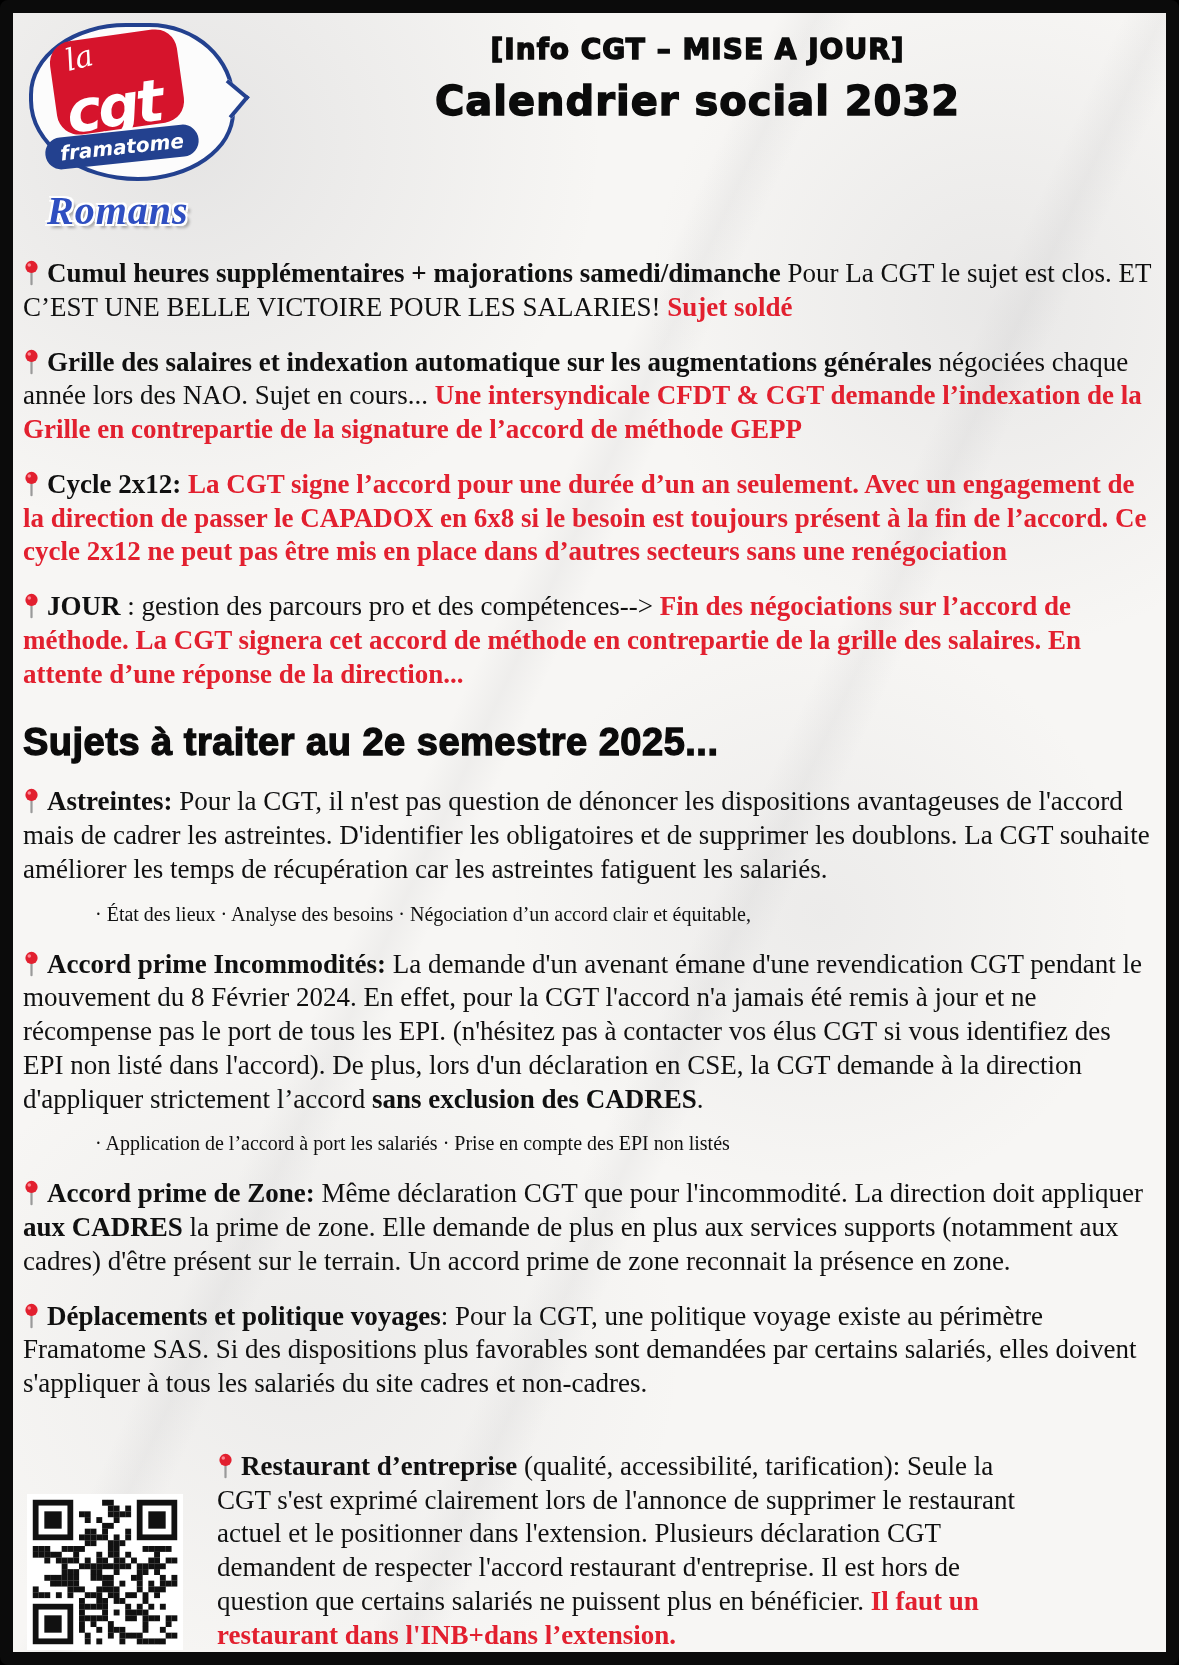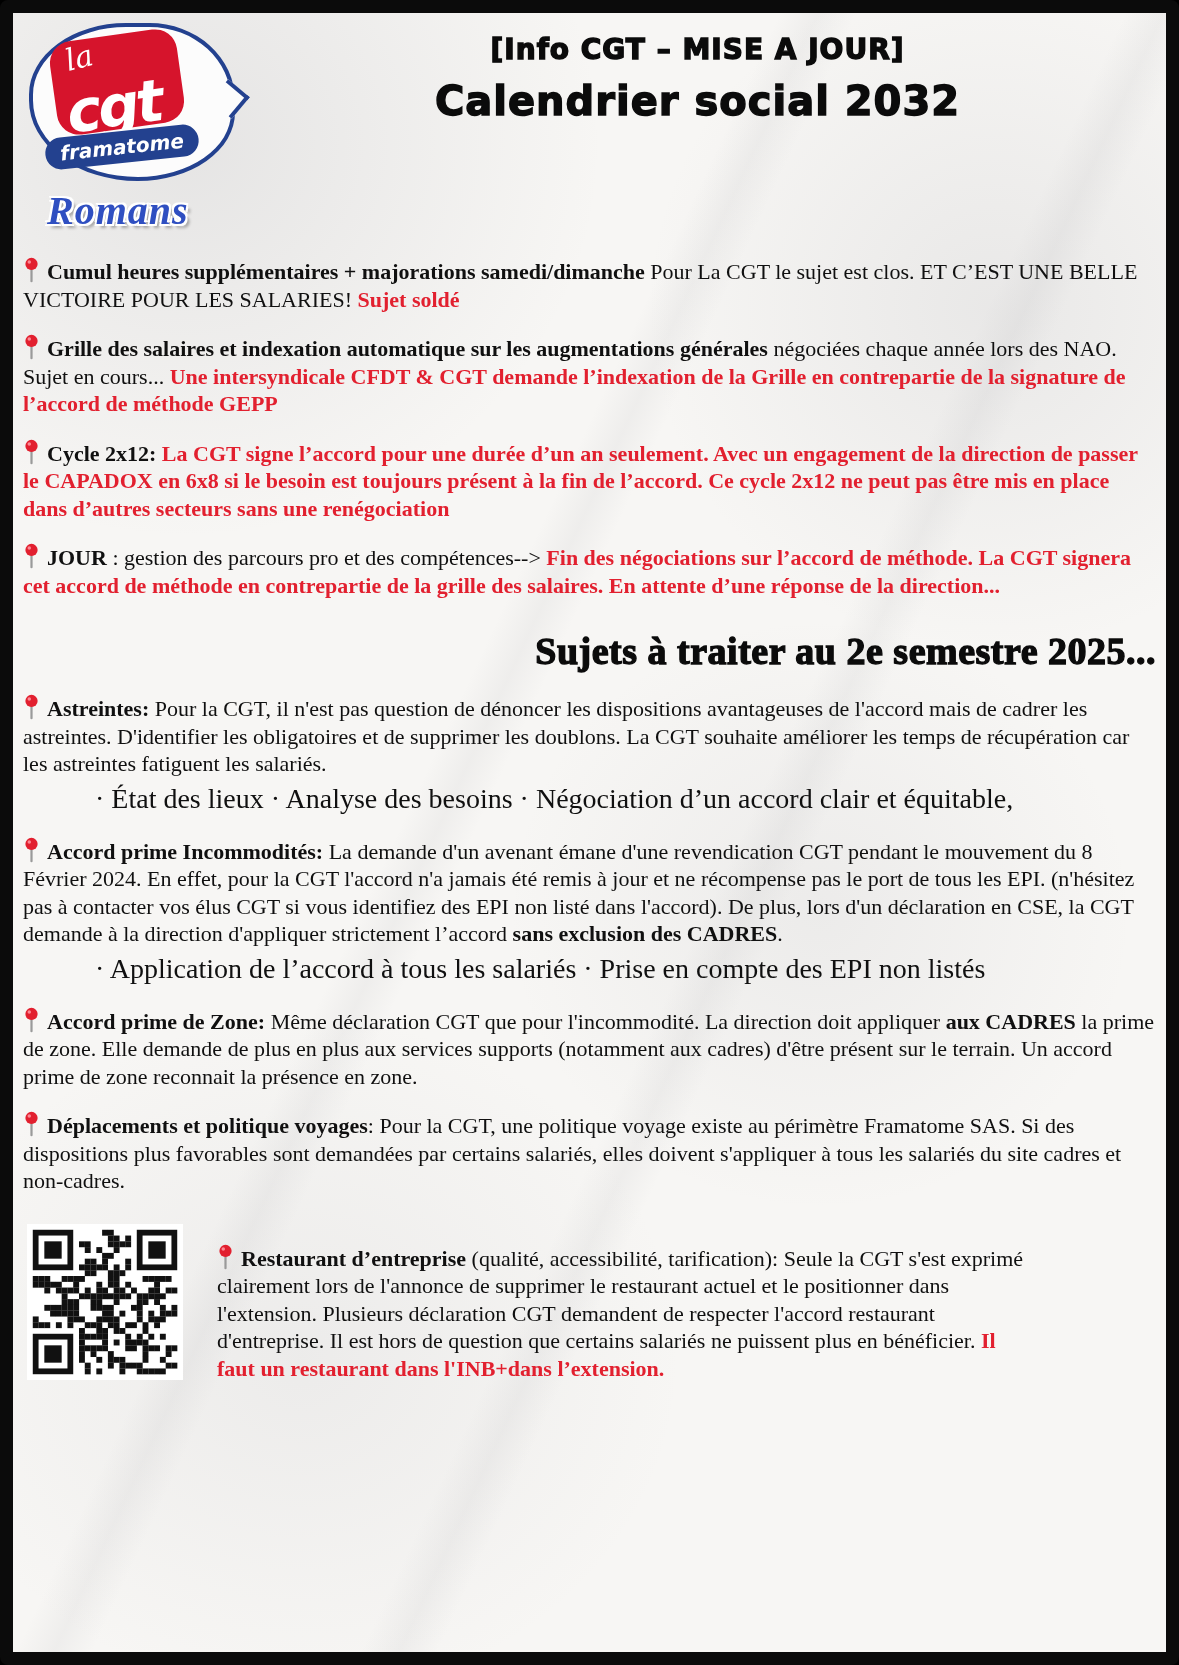--- a/index.html
+++ b/index.html
@@ -60,28 +60,28 @@
   .titles {
     flex:1; text-align:center; padding:14px 30px 0 0;
     font-family:"DejaVu Sans",sans-serif; font-weight:bold; color:#0b0b0b;
   }
   .title-l1 { font-size:28px; letter-spacing:1px; -webkit-text-stroke:1.4px #0b0b0b; }
   .title-l2 { font-size:40px; letter-spacing:1px; margin-top:12px; -webkit-text-stroke:1.4px #0b0b0b; }
   .title-l3 { font-size:37px; letter-spacing:1px; margin-top:12px; -webkit-text-stroke:1.4px #0b0b0b; }
 
   
   .content { padding:2px 10px 0 10px; color:var(--ink,#101010); }
-  .para { font-size:22px; line-height:1.25; margin-top:21px; }
-  .bullets { font-size:28px; line-height:1.25; margin:3px 0 0 72px; }
+  .para { font-size:27px; line-height:1.25; margin-top:21px; }
+  .bullets { font-size:20px; line-height:1.25; margin:15px 0 0 72px; }
   .seg-b { font-weight:bold; }
   .seg-r { font-weight:bold; color:var(--accent-red,#e2202f); }
   .pin { display:inline-block; width:17px; height:26px; margin-right:7px; vertical-align:-4px; }
 
   .section-heading {
-    text-align:right; font-family:Liberation Serif, serif; font-weight:bold;
+    text-align:left; font-family:Liberation Sans, sans-serif; font-weight:bold;
     font-size:38px; letter-spacing:.5px; margin:30px 0 6px 0; color:#0b0b0b;
     -webkit-text-stroke:1.3px #0b0b0b;
   }
 
   
   .restaurant-row { display:flex; margin-top:28px; }
   .qr-box { width:178px; min-width:178px; display:flex; align-items:flex-end; padding:0 0 2px 4px; }
   .qr-box svg { width:156px; height:156px; background:#fff; display:block; }
   .restaurant-text { flex:1; padding:0 118px 0 16px; }
 </style>
@@ -138,21 +138,21 @@
               <path d="M9 12 L9 26" stroke="#9a9a9a" stroke-width="2.4" stroke-linecap="round"></path>
               <circle cx="9" cy="7.5" r="6.6" fill="#e2202f"></circle>
               <circle cx="6.6" cy="5.3" r="1.9" fill="#ff949e" opacity="0.9"></circle>
             </svg></span><span class="seg-b">Astreintes:</span><span class="seg-n"> Pour la CGT, il n'est pas question de dénoncer les dispositions avantageuses de l'accord mais de cadrer les astreintes. D'identifier les obligatoires et de supprimer les doublons. La CGT souhaite améliorer les temps de récupération car les astreintes fatiguent les salariés.</span></p>
         <div class="bullets">·  État des lieux · Analyse des besoins ·  Négociation d’un accord clair et équitable,</div>
         <p class="para"><span class="pin"><svg viewBox="0 0 18 28" width="17" height="26">
               <path d="M9 12 L9 26" stroke="#9a9a9a" stroke-width="2.4" stroke-linecap="round"></path>
               <circle cx="9" cy="7.5" r="6.6" fill="#e2202f"></circle>
               <circle cx="6.6" cy="5.3" r="1.9" fill="#ff949e" opacity="0.9"></circle>
             </svg></span><span class="seg-b">Accord prime Incommodités:</span><span class="seg-n"> La demande d'un avenant émane d'une revendication CGT pendant le mouvement du 8 Février 2024. En effet, pour la CGT l'accord n'a jamais été remis à jour et ne récompense pas le port de tous les EPI. (n'hésitez pas à contacter vos élus CGT si vous identifiez des EPI non listé dans l'accord). De plus, lors d'un déclaration en CSE, la CGT demande à la direction d'appliquer strictement l’accord </span><span class="seg-b">sans exclusion des CADRES</span><span class="seg-n">.</span></p>
-        <div class="bullets">·  Application de l’accord à tous les salariés  ·  Prise en compte des EPI non listés</div>
+        <div class="bullets">·  Application de l’accord à port les salariés  ·  Prise en compte des EPI non listés</div>
         <p class="para"><span class="pin"><svg viewBox="0 0 18 28" width="17" height="26">
               <path d="M9 12 L9 26" stroke="#9a9a9a" stroke-width="2.4" stroke-linecap="round"></path>
               <circle cx="9" cy="7.5" r="6.6" fill="#e2202f"></circle>
               <circle cx="6.6" cy="5.3" r="1.9" fill="#ff949e" opacity="0.9"></circle>
             </svg></span><span class="seg-b">Accord prime de Zone:</span><span class="seg-n"> Même déclaration CGT que pour l'incommodité. La direction doit appliquer </span><span class="seg-b">aux CADRES</span><span class="seg-n"> la prime de zone. Elle demande de plus en plus aux services supports (notamment aux cadres) d'être présent sur le terrain. Un accord prime de zone reconnait la présence en zone.</span></p>
         <p class="para"><span class="pin"><svg viewBox="0 0 18 28" width="17" height="26">
               <path d="M9 12 L9 26" stroke="#9a9a9a" stroke-width="2.4" stroke-linecap="round"></path>
               <circle cx="9" cy="7.5" r="6.6" fill="#e2202f"></circle>
               <circle cx="6.6" cy="5.3" r="1.9" fill="#ff949e" opacity="0.9"></circle>
             </svg></span><span class="seg-b">Déplacements et politique voyages</span><span class="seg-n">: Pour la CGT, une politique voyage existe au périmètre Framatome SAS. Si des dispositions plus favorables sont demandées par certains salariés, elles doivent s'appliquer à tous les salariés du site cadres et non-cadres.</span></p>

